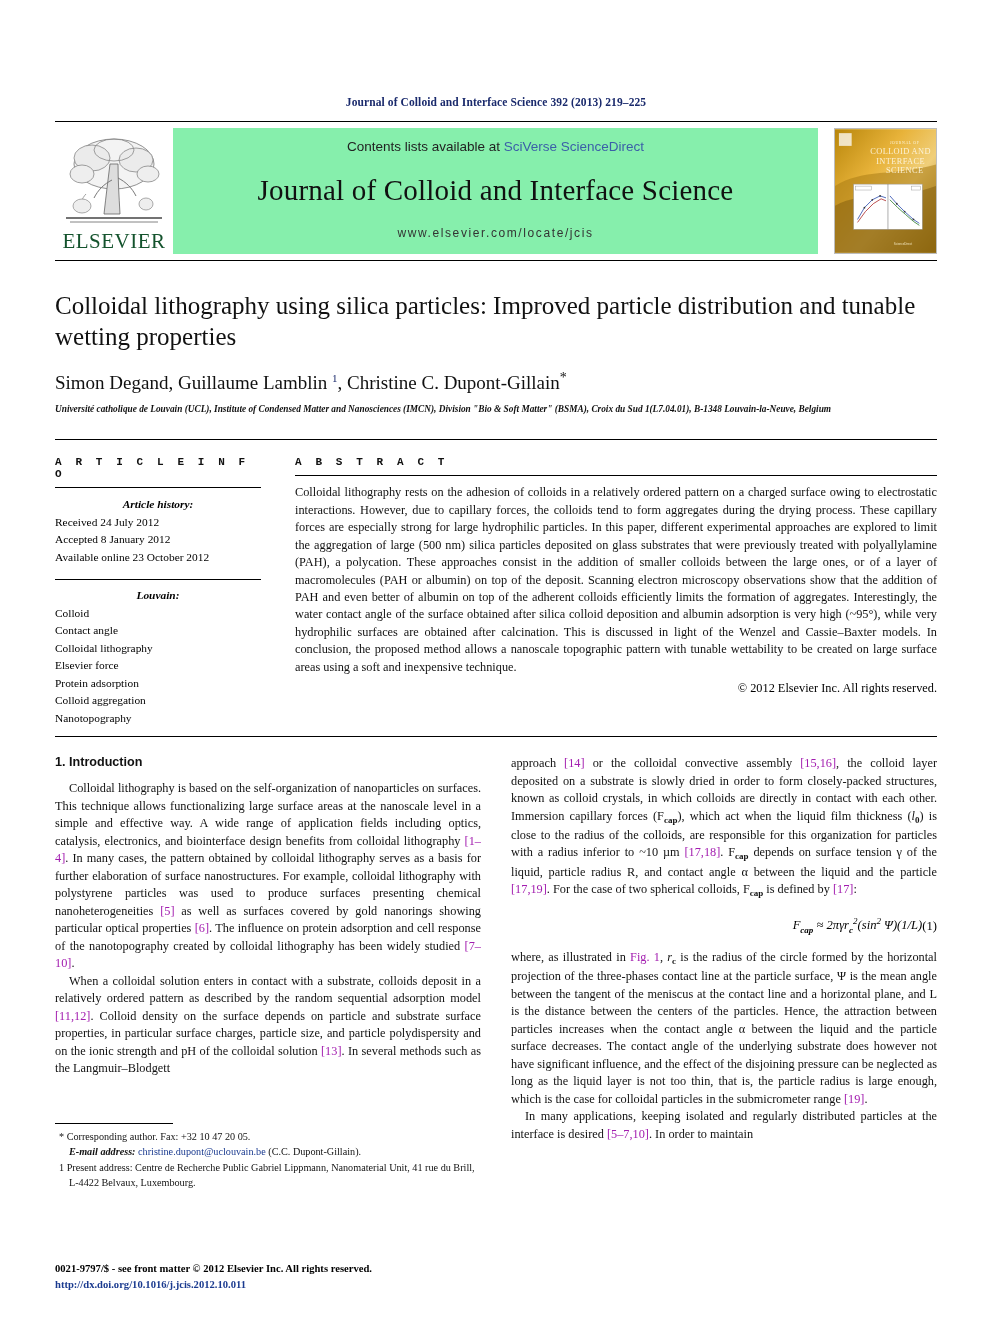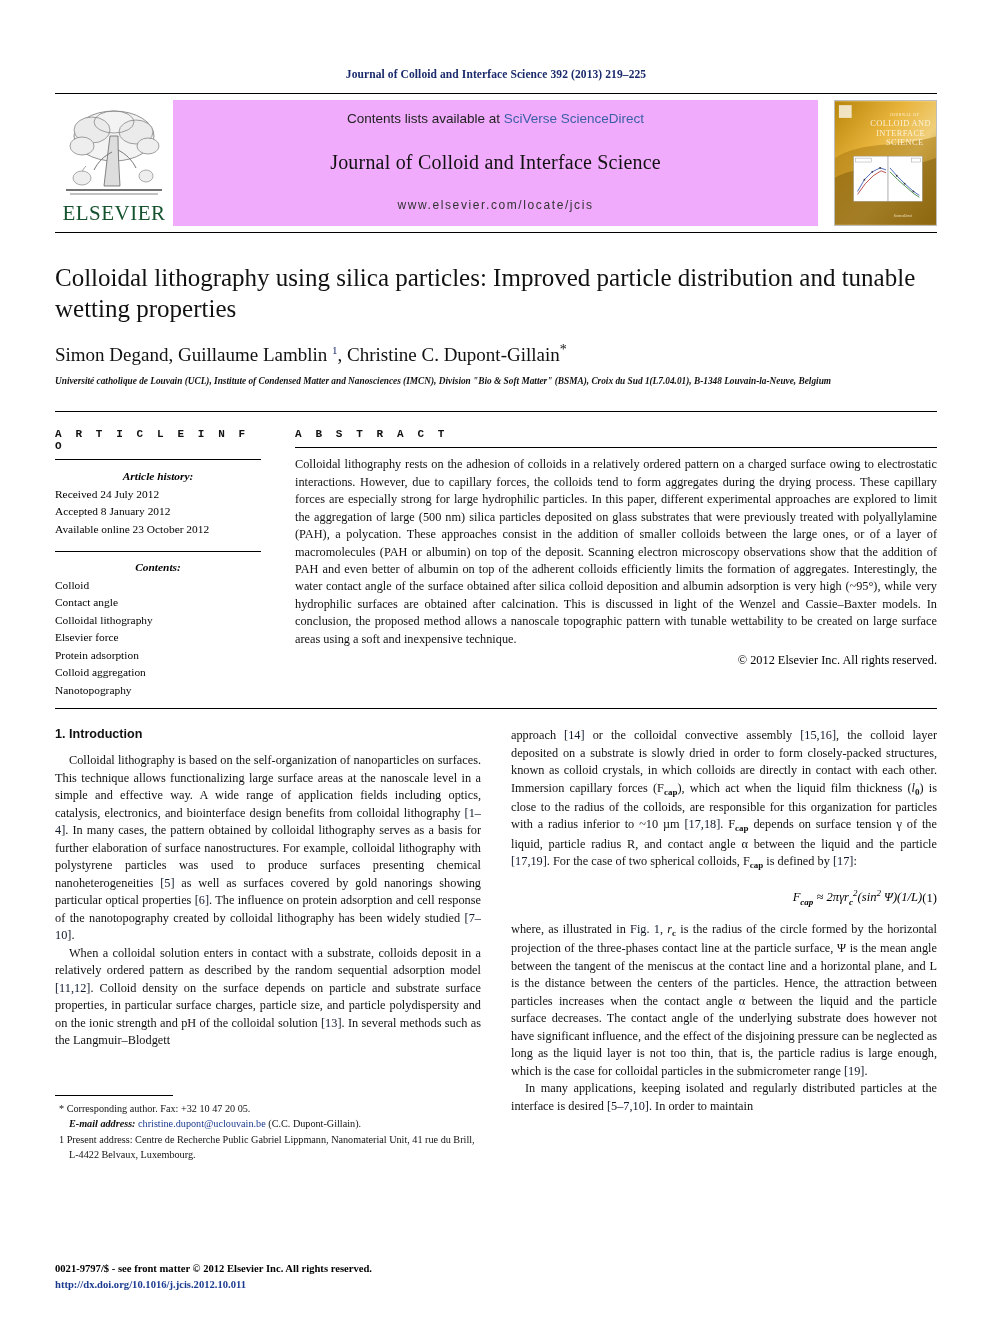--- a/index.html
+++ b/index.html
@@ -22,21 +22,21 @@
     box-sizing: border-box;
     padding: 0 55px;
   }
 
   
   .runhead {
     text-align: center;
     color: #1a2a6c;
     font-weight: bold;
     font-size: 11.5px;
-    padding-top: 68px;
+    padding-top: 96px;
     letter-spacing: .1px;
   }
 
   .rule-top {
     border-top: 1.6px solid #000;
     margin-top: 13px;
   }
 
   
   .masthead {
@@ -62,39 +62,39 @@
   .els-word {
     font-family: "Liberation Serif", serif;
     color: #14532d;
     font-size: 21px;
     letter-spacing: 0.5px;
     line-height: 1;
     margin-top: 1px;
   }
   .mast-center {
     flex: 1 1 auto;
-    background: #f0abfc;
+    background: #86efac;
     display: flex;
     flex-direction: column;
     align-items: center;
     justify-content: space-between;
     padding: 11px 0 14px 0;
     box-sizing: border-box;
   }
   .contents-line {
     font-family: "Liberation Sans", sans-serif;
     font-size: 13.5px;
     color: #222;
   }
   .contents-line .sd-link {
     color: #3b5fa8;
   }
   .journal-title {
     font-family: "Liberation Serif", serif;
-    font-size: 20px;
+    font-size: 29px;
     color: #111;
     letter-spacing: .2px;
   }
   .journal-url {
     font-family: "Liberation Sans", sans-serif;
     font-size: 12px;
     letter-spacing: 1.6px;
     color: #333;
   }
   .cover-thumb {
@@ -225,21 +225,21 @@
   .para {
     font-size: 12.3px;
     line-height: 1.425;
     text-align: justify;
     text-indent: 14px;
     margin: 0;
     color: #111;
     hyphens: auto;
   }
   .para + .para { margin-top: 0; }
-  .ref { color: #0f172a; }
+  .ref { color: #a21caf; }
   .eq {
     font-size: 12.6px;
     margin: 16px 0 14px 0;
     display: flex;
     align-items: baseline;
     font-style: italic;
   }
   .eq .eqbody { flex: 1 1 auto; text-align: right; }
   .eq .eqnum { font-style: normal; }
   sub.small { font-size: 9px; font-weight: bold; }
@@ -369,21 +369,21 @@
   <div class="info-grid">
 
     <div class="col-info">
       <div class="sec-head">A R T I C L E   I N F O</div>
       <div class="thin-rule"></div>
       <div class="hist-label">Article history:</div>
       <div class="hist-line">Received 24 July 2012</div>
       <div class="hist-line">Accepted 8 January 2012</div>
       <div class="hist-line">Available online 23 October 2012</div>
       <div class="kw-rule"></div>
-      <div class="kw-label">Contents:</div>
+      <div class="kw-label">Louvain:</div>
       <div class="kw-line">Colloid</div>
       <div class="kw-line">Contact angle</div>
       <div class="kw-line">Colloidal lithography</div>
       <div class="kw-line">Elsevier force</div>
       <div class="kw-line">Protein adsorption</div>
       <div class="kw-line">Colloid aggregation</div>
       <div class="kw-line">Nanotopography</div>
     </div>
 
     <div class="col-abs">

